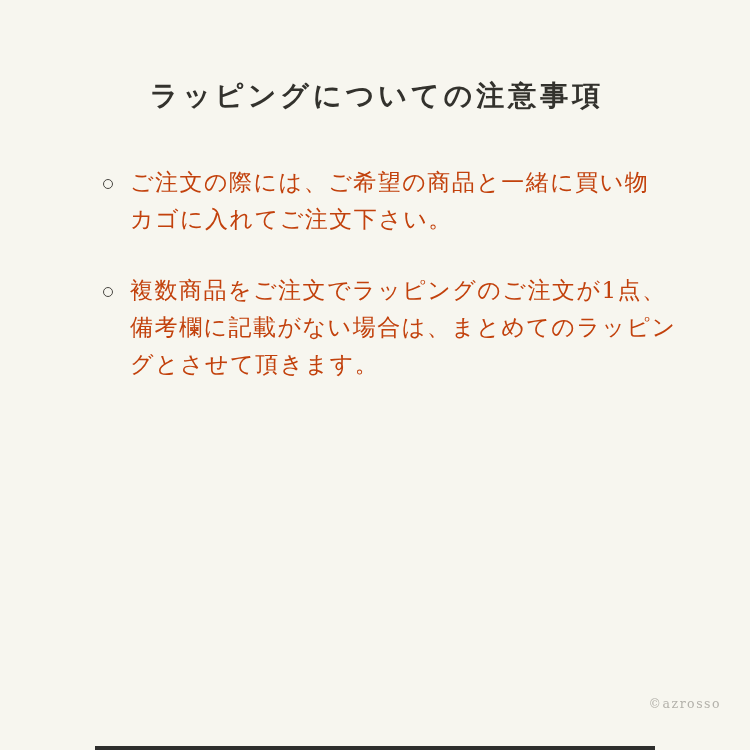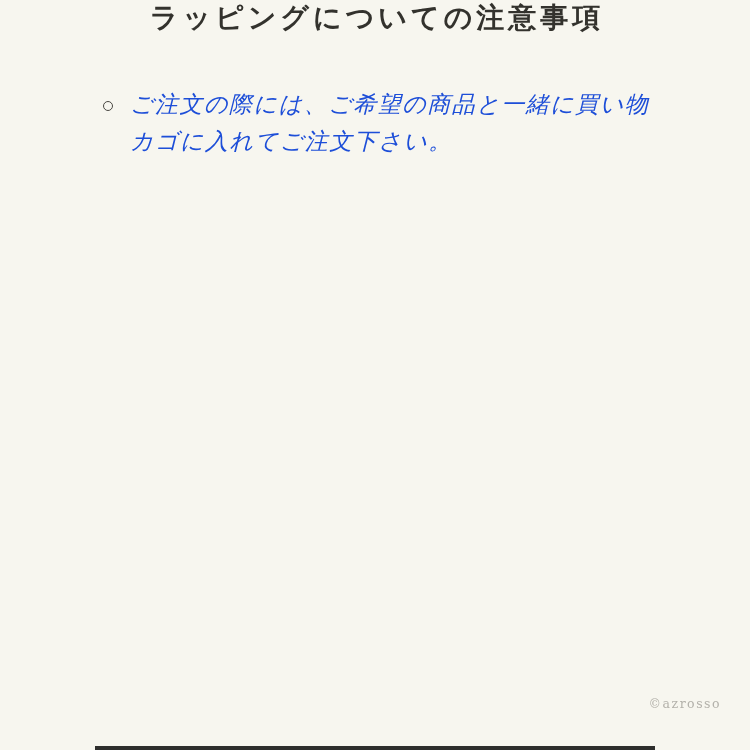--- a/index.html
+++ b/index.html
@@ -15,20 +15,21 @@
     color: #363430;
   }
   .page {
     position: relative;
     width: 750px;
     height: 750px;
     background: #f7f6ef;
   }
   .title {
     margin: 0;
+    padding-top: 78px;
     font-size: 28px;
     line-height: 36px;
     font-weight: 600;
     text-align: center;
     letter-spacing: 4px;
     text-indent: 4px;
     color: #33322d;
   }
   .notes {
     list-style: none;
@@ -48,22 +49,21 @@
     flex: none;
     width: 8px;
     height: 8px;
     margin: 15px 17px 0 1px;
     border: 1.5px solid #4a4843;
     border-radius: 50%;
     background: transparent;
   }
   .note-text {
     white-space: pre-line;
-    color: #1d4ed8;
-    font-style: italic;
+    color: #c2410c;
   }
   .credit {
     position: absolute;
     top: 697px;
     right: 29px;
     font-size: 12.5px;
     line-height: 14px;
     letter-spacing: 1.5px;
     color: #b3b1aa;
     text-align: right;
@@ -83,19 +83,25 @@
 <div class="page">
 
   <h1 class="title">ラッピングについての注意事項</h1>
 
   <ul class="notes">
     <li class="note">
       <span class="bullet"></span>
       <span class="note-text">ご注文の際には、ご希望の商品と一緒に買い物
 カゴに入れてご注文下さい。</span>
     </li>
+    <li class="note">
+      <span class="bullet"></span>
+      <span class="note-text">複数商品をご注文でラッピングのご注文が1点、
+備考欄に記載がない場合は、まとめてのラッピン
+グとさせて頂きます。</span>
+    </li>
   </ul>
 
   <div class="credit">©azrosso</div>
 
   <div class="bottom-bar"></div>
 
 </div>
 
 </body></html>

